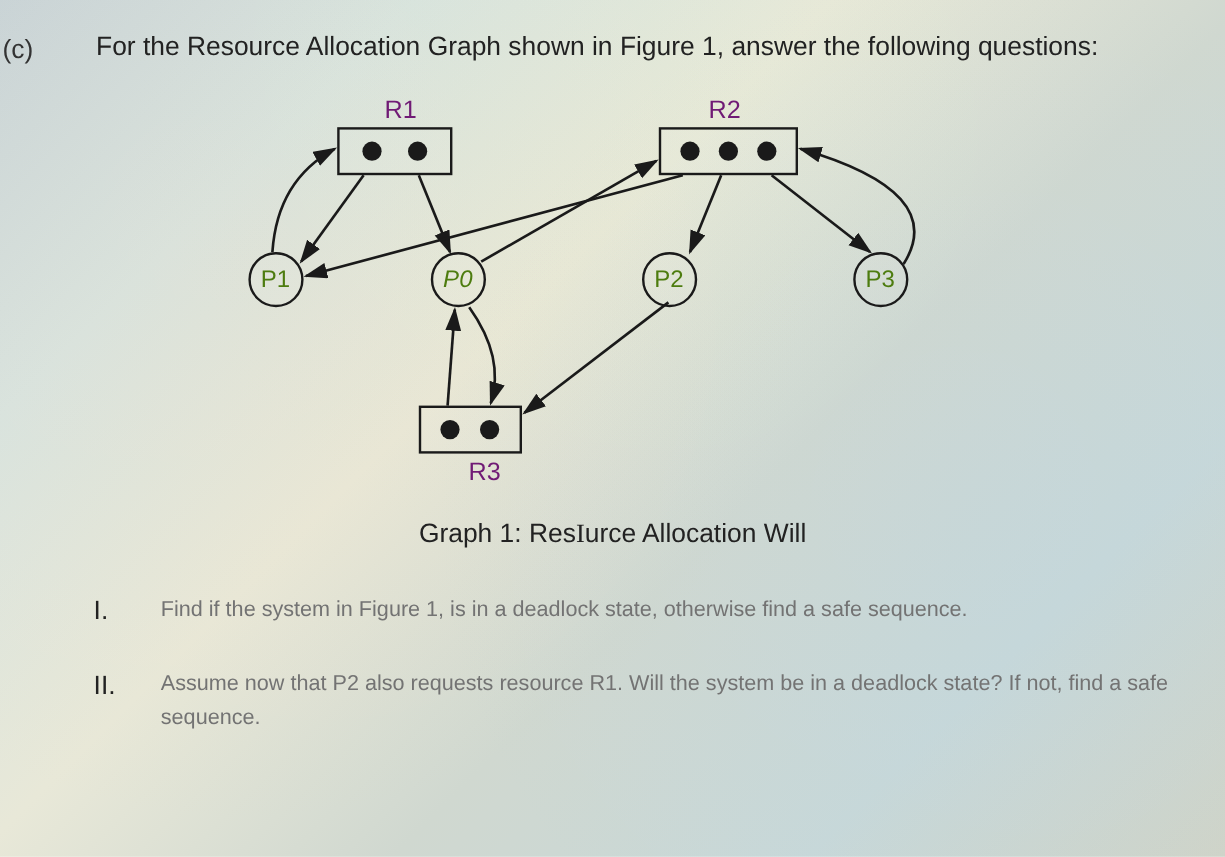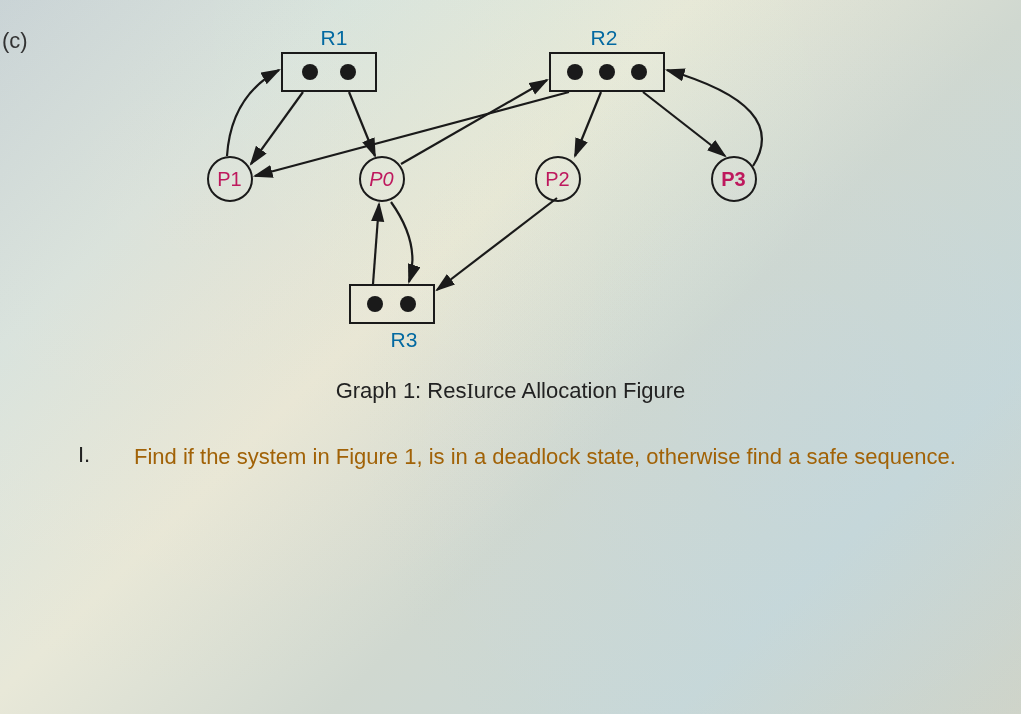--- a/index.html
+++ b/index.html
@@ -51,32 +51,32 @@
       padding: 0 8px;
     }
     .dot {
       width: 16px; height: 16px;
       background: #1a1a1a;
       border-radius: 50%;
     }
     .res-label {
       position: absolute;
       font-size: 21px;
-      color: #0369a1;
+      color: #701a75;
     }
     .process {
       position: absolute;
       width: 46px; height: 46px;
       border: 2.5px solid #1a1a1a;
       border-radius: 50%;
       display: flex;
       align-items: center;
       justify-content: center;
       font-size: 20px;
-      color: #be185d;
+      color: #4d7c0f;
       background: rgba(255,255,255,0.05);
     }
     svg.edges {
       position: absolute;
       inset: 0;
       width: 100%;
       height: 100%;
       overflow: visible;
     }
     .caption {
@@ -97,31 +97,32 @@
       margin-bottom: 34px;
     }
     .q-num {
       width: 56px;
       font-size: 22px;
       color: #222;
       padding-top: 2px;
     }
     .q-text {
       flex: 1;
-      font-size: 22px;
-      color: #a16207;
+      font-size: 18px;
+      color: #737373;
       line-height: 1.55;
     }
   </style>
 </head>
 <body>
 <div class="noise-overlay"></div>
 
 <div class="content">
   <div class="part-label">(c)</div>
+  <div class="intro">For the Resource Allocation Graph shown in Figure 1, answer the following questions:</div>
 
   <div class="figure-area">
 
     <div class="res-label" style="left:130px; top:0px;">R1</div>
     <div class="resource-box" style="left:90px; top:26px; width:96px; height:40px;">
       <div class="dot"></div>
       <div class="dot"></div>
     </div>
 
     <div class="res-label" style="left:400px; top:0px;">R2</div>
@@ -133,21 +134,21 @@
 
     <div class="resource-box" style="left:158px; top:258px; width:86px; height:40px;">
       <div class="dot"></div>
       <div class="dot"></div>
     </div>
     <div class="res-label" style="left:200px; top:302px;">R3</div>
 
     <div class="process" style="left:16px; top:130px;">P1</div>
     <div class="process" style="left:168px; top:130px;font-style:italic;">P0</div>
     <div class="process" style="left:344px; top:130px;">P2</div>
-    <div class="process" style="left:520px; top:130px;font-weight:bold;">P3</div>
+    <div class="process" style="left:520px; top:130px;">P3</div>
 
     <svg class="edges">
       <defs>
         <marker id="arrow" markerWidth="10" markerHeight="10" refX="8" refY="3" orient="auto" markerUnits="strokeWidth">
           <path d="M0,0 L0,6 L9,3 z" fill="#1a1a1a"></path>
         </marker>
       </defs>
 
       <path d="M 36 130 Q 40 70 88 44" stroke="#1a1a1a" stroke-width="2.2" fill="none" marker-end="url(#arrow)"></path>
 
@@ -167,22 +168,26 @@
 
       <line x1="182" y1="258" x2="188" y2="178" stroke="#1a1a1a" stroke-width="2.2" marker-end="url(#arrow)"></line>
 
       <path d="M 200 176 Q 230 218 218 256" stroke="#1a1a1a" stroke-width="2.2" fill="none" marker-end="url(#arrow)"></path>
 
       <line x1="366" y1="172" x2="246" y2="264" stroke="#1a1a1a" stroke-width="2.2" marker-end="url(#arrow)"></line>
     </svg>
   </div>
 
   <div class="caption">
-    <span>Graph 1: Res</span><span class="cursor-i">I</span><span>urce Allocation Figure</span>
+    <span>Graph 1: Res</span><span class="cursor-i">I</span><span>urce Allocation Will</span>
   </div>
 
   <div class="questions">
     <div class="q-row">
       <div class="q-num">I.</div>
       <div class="q-text">Find if the system in Figure 1, is in a deadlock state, otherwise find a safe sequence.</div>
     </div>
+    <div class="q-row">
+      <div class="q-num">II.</div>
+      <div class="q-text">Assume now that P2 also requests resource R1. Will the system be in a deadlock state? If not, find a safe sequence.</div>
+    </div>
   </div>
 </div>
 
 </body></html>

